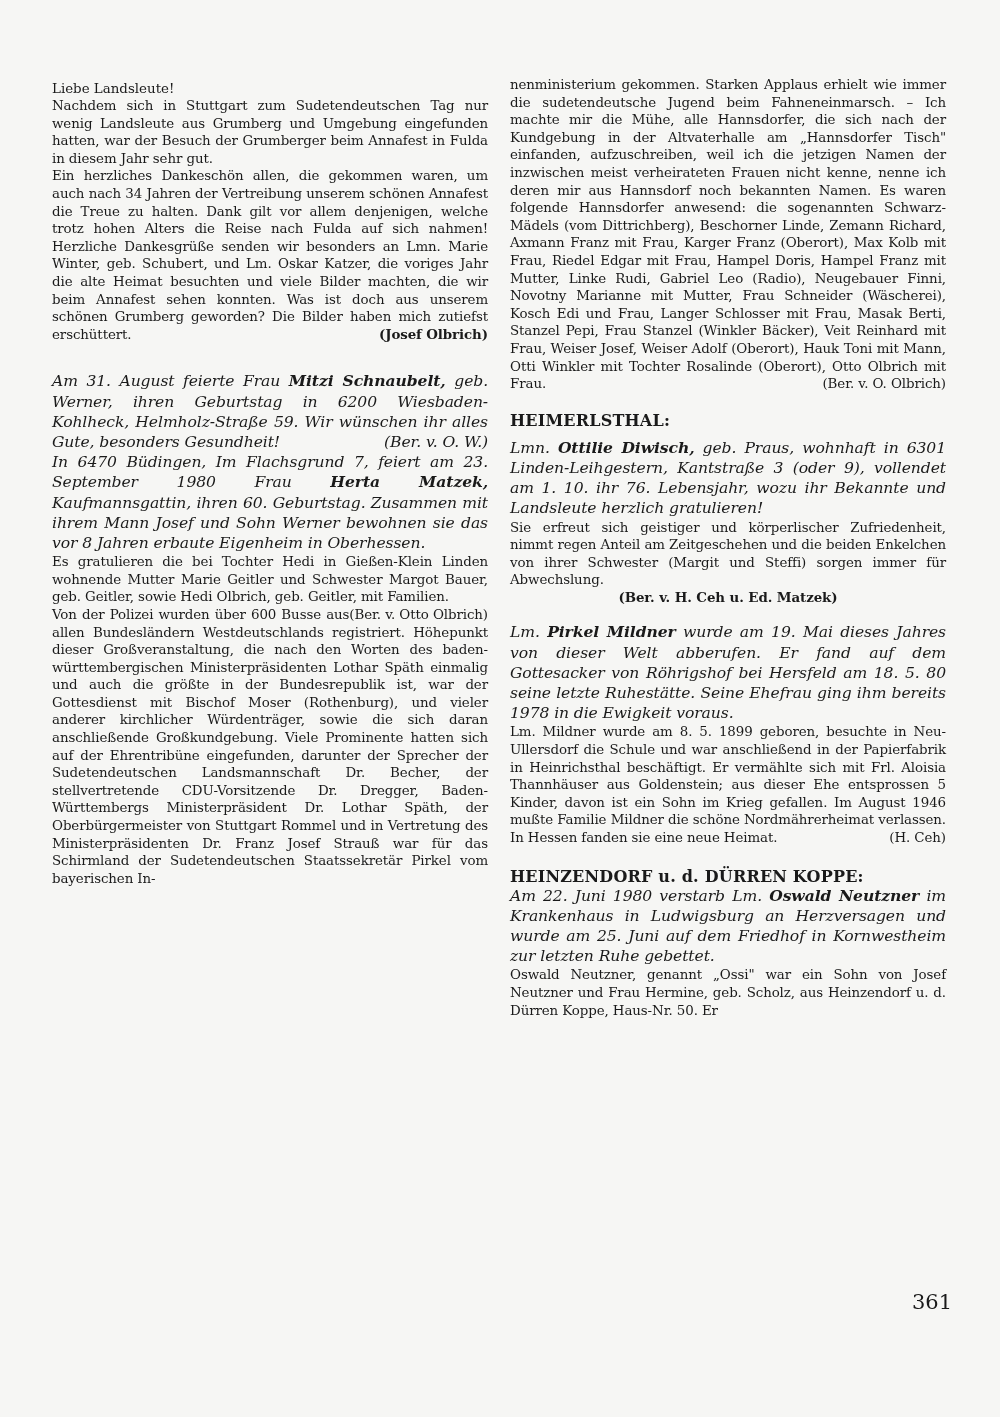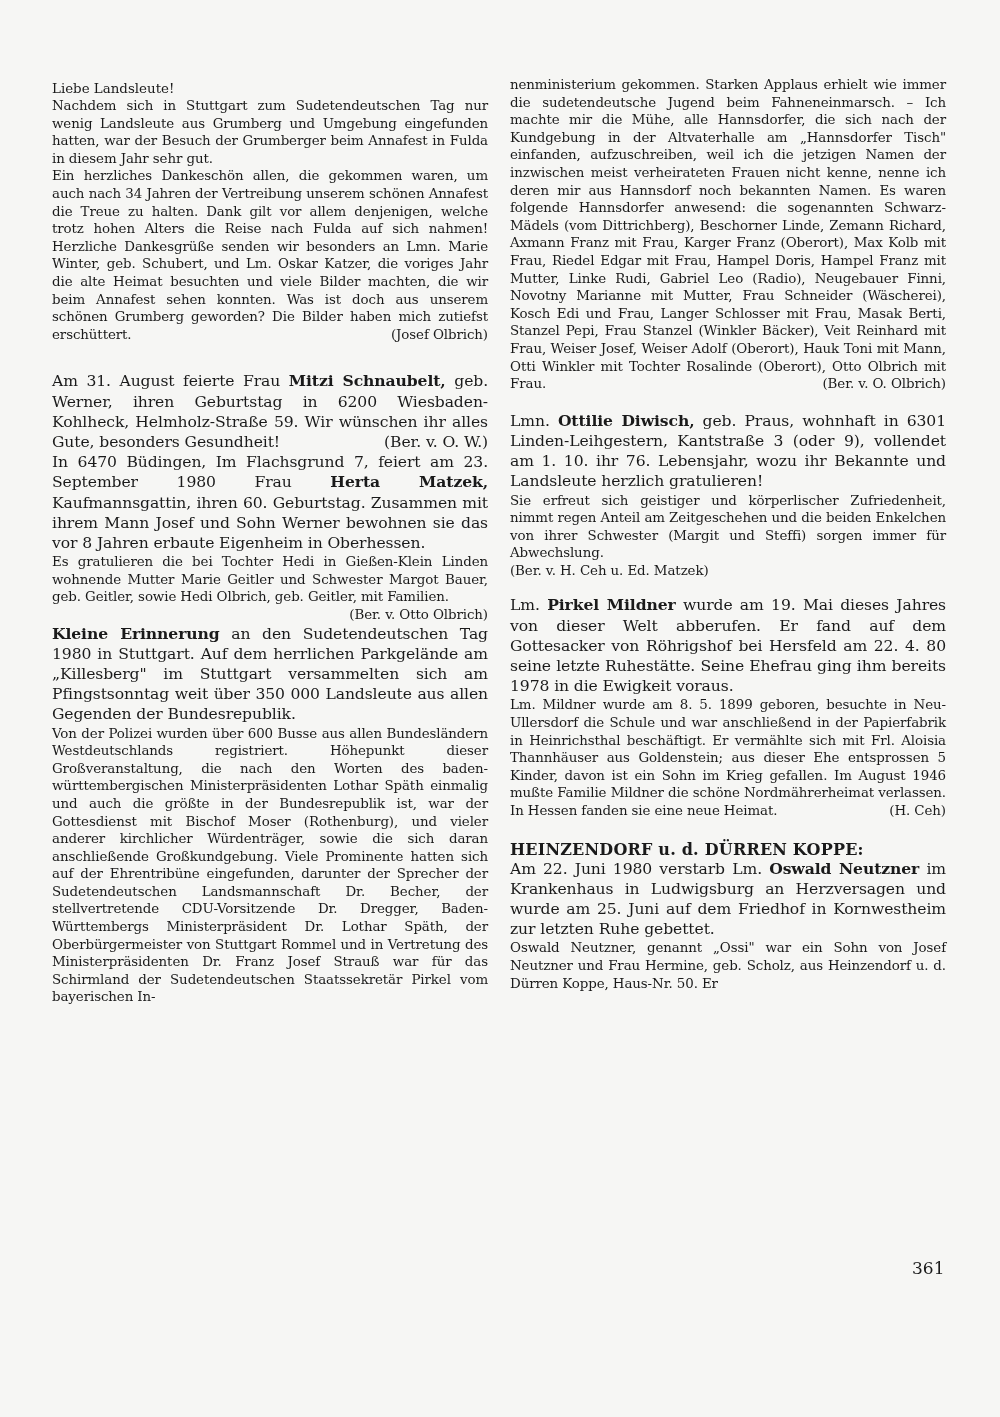--- a/index.html
+++ b/index.html
@@ -5,59 +5,59 @@
   html, body { margin:0; padding:0; }
   body {
     width:1000px; height:1417px; background:#f6f6f4; position:relative; overflow:hidden;
     font-family:"DejaVu Serif", "Liberation Serif", serif; color:#1a1a1a;
   }
   .col { position:absolute; top:80px; width:436px; }
   .col.left { left:52px; }
   .col.right { left:510px; top:76px; }
   p { margin:0; text-align:justify; }
   .sm { font-size:13.4px; line-height:17.6px; letter-spacing:-0.1px; }
-  .lg { font-size:15.6px; line-height:20.2px; letter-spacing:-0.1px; }
+  .lg { font-size:15.6px; line-height:20.2px; letter-spacing:-0.1px;font-style:italic; }
   .h { font-weight:bold; font-size:16px; margin:0; letter-spacing:0.2px; font-family:"DejaVu Serif", serif; }
   .hsm { font-weight:normal; font-size:13.4px; line-height:17px; }
-  .sig { display:block; text-align:left; }
+  .sig { display:block; text-align:center;font-weight:bold; }
   b { font-weight:bold; }
-  .pagenum { position:absolute; left:912px; top:1258px; font-size:17px; }
+  .pagenum { position:absolute; left:912px; top:1290px; font-size:21px; }
 </style>
 </head>
 <body>
 
 <div class="col left">
   <section>
     <div class="hsm">Liebe Landsleute!</div>
     <p class="sm">Nachdem sich in Stuttgart zum Sudetendeutschen Tag nur wenig Landsleute aus Grumberg und Umgebung eingefunden hatten, war der Besuch der Grumberger beim Annafest in Fulda in diesem Jahr sehr gut.</p>
     <p class="sm"><span>Ein herzliches Dankeschön allen, die gekommen waren, um auch nach 34 Jahren der Vertreibung unserem schönen Annafest die Treue zu halten. Dank gilt vor allem denjenigen, welche trotz hohen Alters die Reise nach Fulda auf sich nahmen! Herzliche Dankesgrüße senden wir besonders an Lmn. Marie Winter, geb. Schubert, und Lm. Oskar Katzer, die voriges Jahr die alte Heimat besuchten und viele Bilder machten, die wir beim Annafest sehen konnten. Was ist doch aus unserem schönen Grumberg geworden? Die Bilder haben mich zutiefst erschüttert.</span> <span class="sig" style="display:inline;float:right">(Josef Olbrich)</span></p>
   </section>
 
   <section style="margin-top:28px">
     <p class="lg" style="margin-top:10px"><span>Am 31. August feierte Frau </span><b>Mitzi Schnaubelt,</b><span> geb. Werner, ihren Geburtstag in 6200 Wiesbaden-Kohlheck, Helmholz-Straße 59. Wir wünschen ihr alles Gute, besonders Gesundheit!</span> <span style="float:right">(Ber. v. O. W.)</span></p>
 
     <p class="lg" style="clear:both"><span>In 6470 Büdingen, Im Flachsgrund 7, feiert am 23. September 1980 Frau </span><b>Herta Matzek,</b><span> Kaufmannsgattin, ihren 60. Geburtstag. Zusammen mit ihrem Mann Josef und Sohn Werner bewohnen sie das vor 8 Jahren erbaute Eigenheim in Oberhessen.</span></p>
     <p class="sm"><span>Es gratulieren die bei Tochter Hedi in Gießen-Klein Linden wohnende Mutter Marie Geitler und Schwester Margot Bauer, geb. Geitler, sowie Hedi Olbrich, geb. Geitler, mit Familien.</span> <span style="float:right">(Ber. v. Otto Olbrich)</span></p>
 
-    <p class="lg" style="margin-top:16px;clear:both"><b>Kleine Erinnerung</b><span> an den Sudetendeutschen Tag 1980 in Stuttgart. Auf dem herrlichen Parkgelände am „Killesberg" im Stuttgart versammelten sich am Pfingstsonntag weit über 350 000 Landsleute aus allen Gegenden der Bundesrepublik.</span></p>
     <p class="sm">Von der Polizei wurden über 600 Busse aus allen Bundesländern Westdeutschlands registriert. Höhepunkt dieser Großveranstaltung, die nach den Worten des baden-württembergischen Ministerpräsidenten Lothar Späth einmalig und auch die größte in der Bundesrepublik ist, war der Gottesdienst mit Bischof Moser (Rothenburg), und vieler anderer kirchlicher Würdenträger, sowie die sich daran anschließende Großkundgebung. Viele Prominente hatten sich auf der Ehrentribüne eingefunden, darunter der Sprecher der Sudetendeutschen Landsmannschaft Dr. Becher, der stellvertretende CDU-Vorsitzende Dr. Dregger, Baden-Württembergs Ministerpräsident Dr. Lothar Späth, der Oberbürgermeister von Stuttgart Rommel und in Vertretung des Ministerpräsidenten Dr. Franz Josef Strauß war für das Schirmland der Sudetendeutschen Staatssekretär Pirkel vom bayerischen In-</p>
   </section>
 </div>
 
 <div class="col right">
   <p class="sm"><span>nenministerium gekommen. Starken Applaus erhielt wie immer die sudetendeutsche Jugend beim Fahneneinmarsch. – Ich machte mir die Mühe, alle Hannsdorfer, die sich nach der Kundgebung in der Altvaterhalle am „Hannsdorfer Tisch" einfanden, aufzuschreiben, weil ich die jetzigen Namen der inzwischen meist verheirateten Frauen nicht kenne, nenne ich deren mir aus Hannsdorf noch bekannten Namen. Es waren folgende Hannsdorfer anwesend: die sogenannten Schwarz-Mädels (vom Dittrichberg), Beschorner Linde, Zemann Richard, Axmann Franz mit Frau, Karger Franz (Oberort), Max Kolb mit Frau, Riedel Edgar mit Frau, Hampel Doris, Hampel Franz mit Mutter, Linke Rudi, Gabriel Leo (Radio), Neugebauer Finni, Novotny Marianne mit Mutter, Frau Schneider (Wäscherei), Kosch Edi und Frau, Langer Schlosser mit Frau, Masak Berti, Stanzel Pepi, Frau Stanzel (Winkler Bäcker), Veit Reinhard mit Frau, Weiser Josef, Weiser Adolf (Oberort), Hauk Toni mit Mann, Otti Winkler mit Tochter Rosalinde (Oberort), Otto Olbrich mit Frau.</span> <span style="float:right">(Ber. v. O. Olbrich)</span></p>
 
   <section style="margin-top:18px;clear:both">
+    <h2 class="h">HEIMERLSTHAL:</h2>
     <p class="lg" style="margin-top:8px"><span>Lmn. </span><b>Ottilie Diwisch,</b><span> geb. Praus, wohnhaft in 6301 Linden-Leihgestern, Kantstraße 3 (oder 9), vollendet am 1. 10. ihr 76. Lebensjahr, wozu ihr Bekannte und Landsleute herzlich gratulieren!</span></p>
     <p class="sm">Sie erfreut sich geistiger und körperlischer Zufriedenheit, nimmt regen Anteil am Zeitgeschehen und die beiden Enkelchen von ihrer Schwester (Margit und Steffi) sorgen immer für Abwechslung.</p>
     <span class="sig sm">(Ber. v. H. Ceh u. Ed. Matzek)</span>
   </section>
 
   <section style="margin-top:16px">
-    <p class="lg" style="margin-top:8px"><span>Lm. </span><b>Pirkel Mildner</b><span> wurde am 19. Mai dieses Jahres von dieser Welt abberufen. Er fand auf dem Gottesacker von Röhrigshof bei Hersfeld am 22. 4. 80 seine letzte Ruhestätte. Seine Ehefrau ging ihm bereits 1978 in die Ewigkeit voraus.</span></p>
+    <p class="lg" style="margin-top:8px"><span>Lm. </span><b>Pirkel Mildner</b><span> wurde am 19. Mai dieses Jahres von dieser Welt abberufen. Er fand auf dem Gottesacker von Röhrigshof bei Hersfeld am 18. 5. 80 seine letzte Ruhestätte. Seine Ehefrau ging ihm bereits 1978 in die Ewigkeit voraus.</span></p>
     <p class="sm"><span>Lm. Mildner wurde am 8. 5. 1899 geboren, besuchte in Neu-Ullersdorf die Schule und war anschließend in der Papierfabrik in Heinrichsthal beschäftigt. Er vermählte sich mit Frl. Aloisia Thannhäuser aus Goldenstein; aus dieser Ehe entsprossen 5 Kinder, davon ist ein Sohn im Krieg gefallen. Im August 1946 mußte Familie Mildner die schöne Nordmährerheimat verlassen. In Hessen fanden sie eine neue Heimat.</span> <span style="float:right">(H. Ceh)</span></p>
   </section>
 
   <section style="margin-top:20px;clear:both">
     <h2 class="h">HEINZENDORF u. d. DÜRREN KOPPE:</h2>
     <p class="lg" style="margin-top:0"><span>Am 22. Juni 1980 verstarb Lm. </span><b>Oswald Neutzner</b><span> im Krankenhaus in Ludwigsburg an Herzversagen und wurde am 25. Juni auf dem Friedhof in Kornwestheim zur letzten Ruhe gebettet.</span></p>
     <p class="sm">Oswald Neutzner, genannt „Ossi" war ein Sohn von Josef Neutzner und Frau Hermine, geb. Scholz, aus Heinzendorf u. d. Dürren Koppe, Haus-Nr. 50. Er</p>
   </section>
 </div>
 

